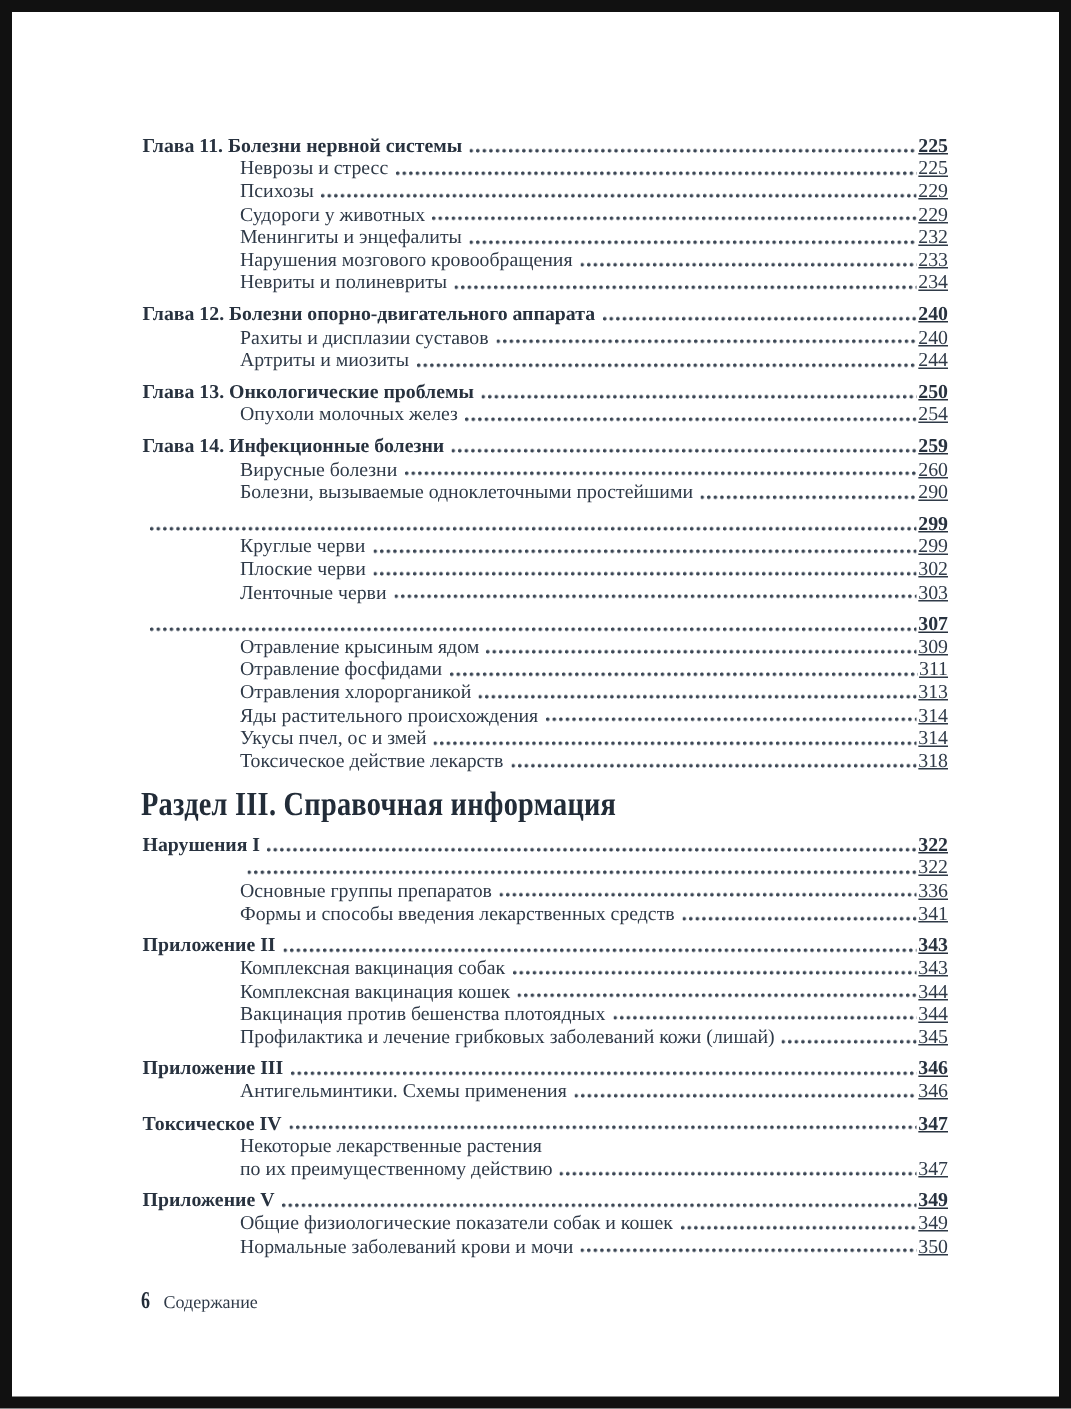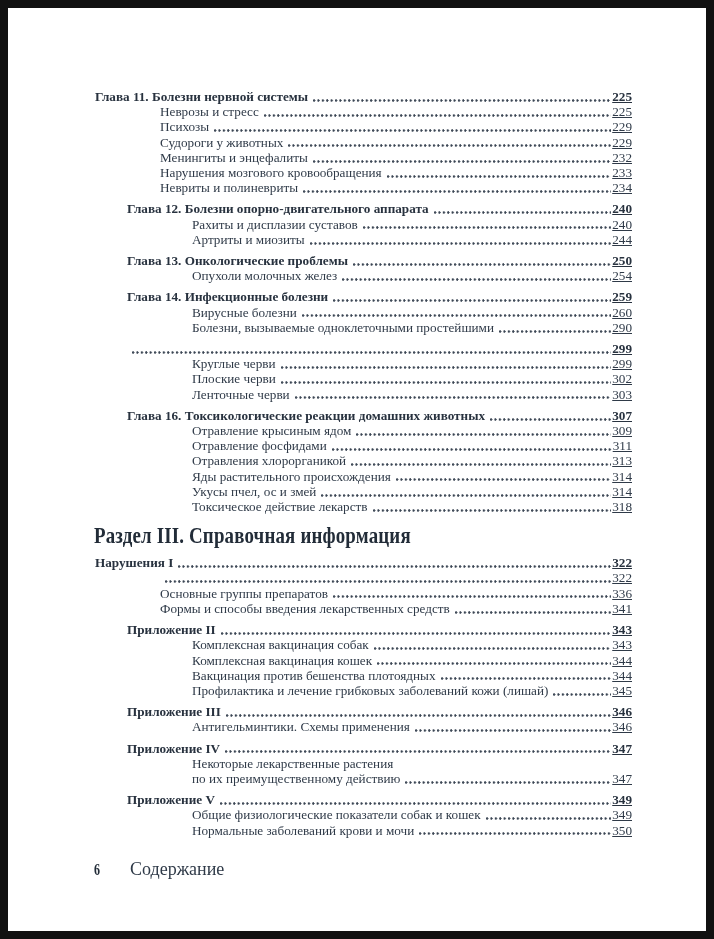--- a/index.html
+++ b/index.html
@@ -18,21 +18,21 @@
     font-family: "Liberation Serif", "DejaVu Serif", serif;
     color: var(--ink);
     overflow: hidden;
   }
   .page{ position:relative; width:100%; height:100%; }
 
   .toc{
     position:absolute;
     left:87px; right:74px; top:81px;
   }
-  .toc-block + .toc-block{ margin-top:6px;margin-left:32px; }
+  .toc-block + .toc-block{ margin-top:6px; }
 
   .toc-row{
     display:flex;
     align-items:baseline;
     font-size:13.2px;
     line-height:15.2px;
     color: var(--ink);
   }
   .toc-row.head{ font-weight:700; color: var(--ink-bold); }
   .toc-row.item{ padding-left:65px; }
@@ -68,22 +68,22 @@
   }
   .footer-num{
     display:inline-block;
     font-size:16px;
     font-weight:700;
     color:#222c38;
     transform:scaleX(0.75);
     transform-origin:0 100%;
   }
   .footer-label{
-    margin-left:28px;
-    font-size:18px;
+    margin-left:7px;
+    font-size:12px;
     color:var(--ink);
   }
 </style>
 </head>
 <body>
 
 <div class="page">
   <div class="toc">
     <div id="chapters-list">
         <div class="toc-block">
@@ -185,21 +185,20 @@
             <span class="toc-page">302</span>
           </div>
           <div class="toc-row item">
             <span class="toc-label">Ленточные черви</span>
             <span class="toc-dots"></span>
             <span class="toc-page">303</span>
           </div>
         </div>
         <div class="toc-block">
           <div class="toc-row head">
-            <span class="toc-label">Глава 16. Токсикологические реакции домашних животных</span>
             <span class="toc-dots"></span>
             <span class="toc-page">307</span>
           </div>
           <div class="toc-row item">
             <span class="toc-label">Отравление крысиным ядом</span>
             <span class="toc-dots"></span>
             <span class="toc-page">309</span>
           </div>
           <div class="toc-row item">
             <span class="toc-label">Отравление фосфидами</span>
@@ -285,21 +284,21 @@
             <span class="toc-page">346</span>
           </div>
           <div class="toc-row item">
             <span class="toc-label">Антигельминтики. Схемы применения</span>
             <span class="toc-dots"></span>
             <span class="toc-page">346</span>
           </div>
         </div>
         <div class="toc-block">
           <div class="toc-row head">
-            <span class="toc-label">Приложение IV</span>
+            <span class="toc-label">Токсическое IV</span>
             <span class="toc-dots"></span>
             <span class="toc-page">347</span>
           </div>
           <div class="toc-row item">
             <span class="toc-label">Некоторые лекарственные растения</span>
           </div>
           <div class="toc-row item">
             <span class="toc-label">по их преимущественному действию</span>
             <span class="toc-dots"></span>
             <span class="toc-page">347</span>

